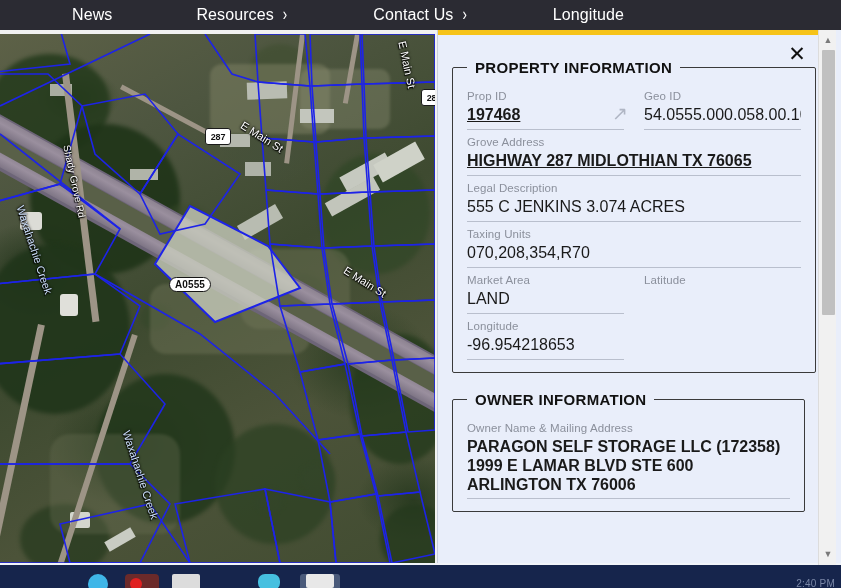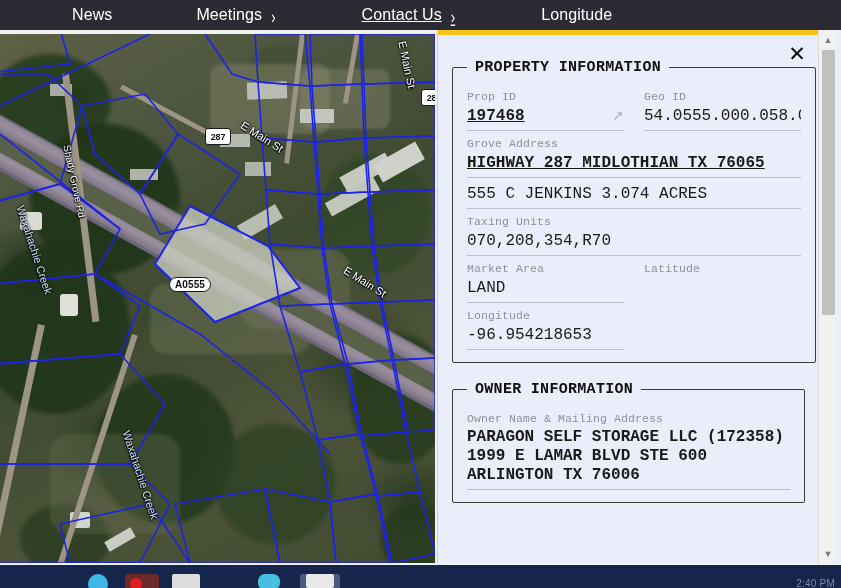--- a/index.html
+++ b/index.html
@@ -11,27 +11,27 @@
   }
   #app { position: relative; width: 841px; height: 588px; }
 
   
   .topnav {
     position: absolute; left: 0; top: 0; width: 841px; height: 30px;
     background: #2b2b33;
     display: flex; align-items: center;
   }
   .nav-item {
-    display: flex; align-items: flex-end; gap: 9px;
+    display: flex; align-items: flex-start; gap: 9px;
     color: #ffffff; font-size: 16px; letter-spacing: .1px;
     white-space: nowrap;
   }
   .nav-item:nth-child(1) { margin-left: 72px; }
   .nav-item:nth-child(2) { margin-left: 84px; }
-  .nav-item:nth-child(3) { margin-left: 86px; text-decoration: underline; }
+  .nav-item:nth-child(3) { margin-left: 86px; }
   .nav-item:nth-child(4) { margin-left: 86px; }
   .chev { font-size: 13px; color: #ffffff; transform: scaleY(1.45); display:inline-block; }
 
   
   .stage {
     position: absolute; left: 0; top: 30px; width: 841px; height: 535px;
     background: #f1f1f1;
   }
 
   
@@ -117,21 +117,20 @@
     font-family: "Liberation Sans", sans-serif;
     cursor: pointer; font-weight: 400;
   }
 
   fieldset.group {
     border: 1.5px solid #3a3a3a;
     border-radius: 2px;
     padding: 8px 14px 12px 14px;
     margin: 0 0 18px 0;
     background: transparent;
-    font-family: Liberation Mono, monospace;
   }
   fieldset.group > legend {
     padding: 0 8px;
     font-size: 15px; font-weight: bold; color: #111;
     letter-spacing: .3px;
   }
   #prop-group { margin-top: 24px; }
 
   .row { display: flex; gap: 20px; }
   .field-wrap { position: relative; padding-top: 6px; }
@@ -193,21 +192,21 @@
 </head>
 <body>
 
 <div id="app">
 
   <div class="topnav">
     <div class="nav-item">
       <span>News</span>
     </div>
     <div class="nav-item">
-      <span>Meetings</span>
+      <span>Resources</span>
       <span class="chev">›</span>
     </div>
     <div class="nav-item">
       <span>Contact Us</span>
       <span class="chev">›</span>
     </div>
     <div class="nav-item">
       <span>Longitude</span>
     </div>
   </div>
@@ -359,20 +358,21 @@
               <span class="fvalue">54.0555.000.058.00.108</span>
             </div>
           </div>
 
           <div class="field-wrap full">
             <span class="flabel">Grove Address</span>
             <span class="fvalue link">HIGHWAY 287 MIDLOTHIAN TX 76065</span>
           </div>
 
           <div class="field-wrap full">
+            <span class="flabel">Legal Description</span>
             <span class="fvalue">555  C JENKINS  3.074  ACRES</span>
           </div>
 
           <div class="field-wrap full">
             <span class="flabel">Taxing Units</span>
             <span class="fvalue">070,208,354,R70</span>
           </div>
 
           <div class="row">
             <div class="field-wrap half">

